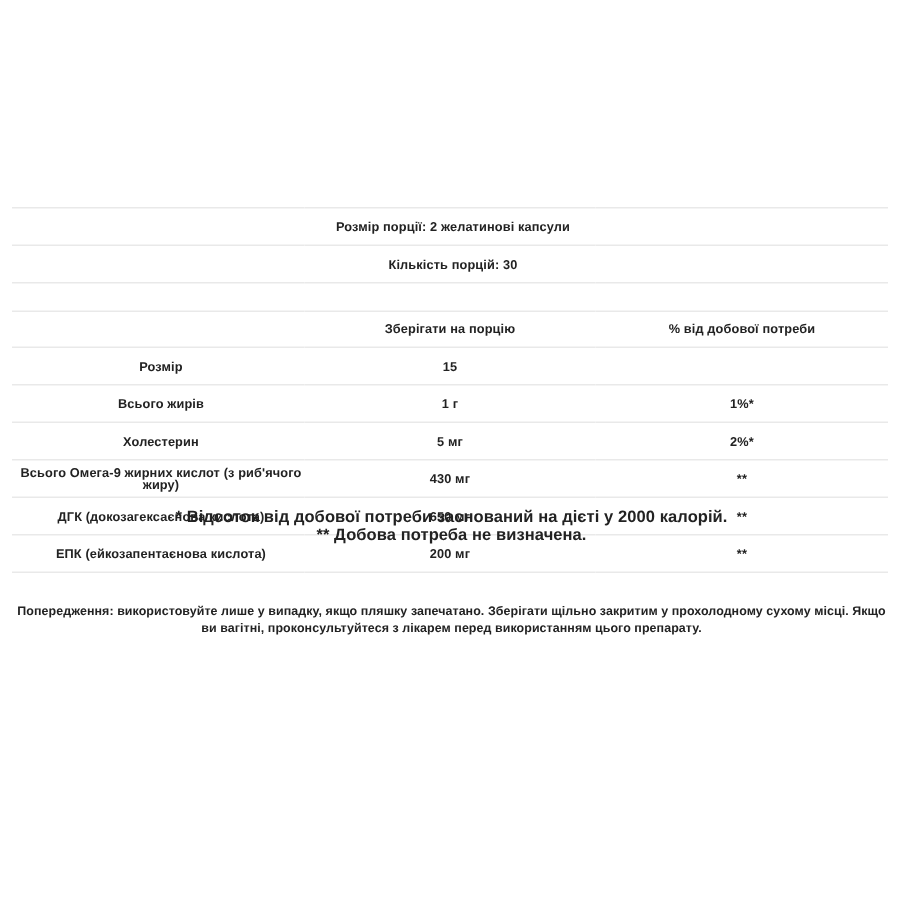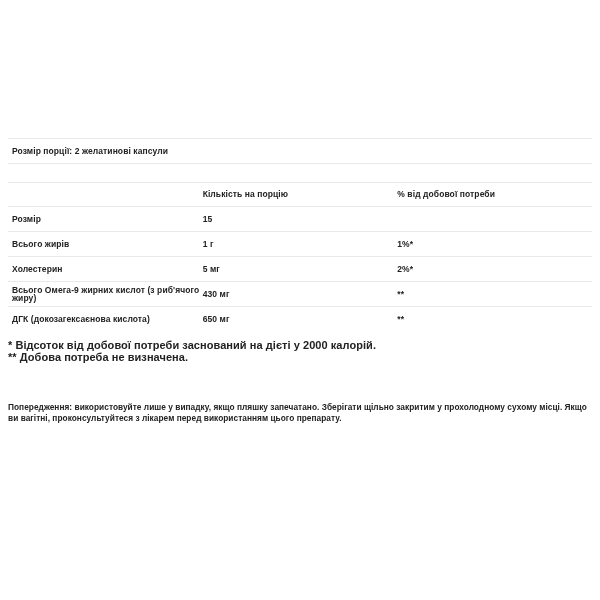--- a/index.html
+++ b/index.html
@@ -13,20 +13,21 @@
     overflow: hidden;
     font-family: "Liberation Sans", "DejaVu Sans", sans-serif;
     color: #222222;
     -webkit-font-smoothing: antialiased;
   }
   .page {
     position: relative;
     width: 600px;
     height: 480px;
     box-sizing: border-box;
+    text-align: center;
   }
   
   .facts {
     position: absolute;
     left: 8px;
     top: 138px;
     width: 584px;
     border-collapse: collapse;
     border-spacing: 0;
     table-layout: fixed;
@@ -80,28 +81,31 @@
 </head>
 <body>
 
 <div class="page">
 
   <table class="facts">
     <tbody>
       <tr>
         <td class="c-name" colspan="3">Розмір порції: 2 желатинові капсули</td>
       </tr>
+      <tr>
+        <td class="c-name" colspan="3">Кількість порцій: 30</td>
+      </tr>
       <tr class="spacer">
         <td class="c-name"></td>
         <td class="c-amount"></td>
         <td class="c-dv"></td>
       </tr>
       <tr class="head">
         <td class="c-name"></td>
-        <td class="c-amount">Кількість на порцію</td>
+        <td class="c-amount">Зберігати на порцію</td>
         <td class="c-dv">% від добової потреби</td>
       </tr>
 
       <tr>
         <td class="c-name">Розмір</td>
         <td class="c-amount">15</td>
         <td class="c-dv"></td>
       </tr>
       <tr>
         <td class="c-name">Всього жирів</td>
@@ -116,20 +120,25 @@
       <tr>
         <td class="c-name">Всього Омега-9 жирних кислот (з риб'ячого жиру)</td>
         <td class="c-amount">430 мг</td>
         <td class="c-dv">**</td>
       </tr>
       <tr>
         <td class="c-name">ДГК (докозагексаєнова кислота)</td>
         <td class="c-amount">650 мг</td>
         <td class="c-dv">**</td>
       </tr>
+      <tr class="last">
+        <td class="c-name">ЕПК (ейкозапентаєнова кислота)</td>
+        <td class="c-amount">200 мг</td>
+        <td class="c-dv">**</td>
+      </tr>
     </tbody>
   </table>
 
   <div class="notes">
     <div class="note-line">* Відсоток від добової потреби заснований на дієті у 2000 калорій.</div>
     <div class="note-line">** Добова потреба не визначена.</div>
     <div class="gap-14"></div>
     <div class="gap-12"></div>
     <div class="gap-12"></div>
     <div class="para">Попередження: використовуйте лише у випадку, якщо пляшку запечатано. Зберігати щільно закритим у прохолодному сухому місці. Якщо ви вагітні, проконсультуйтеся з лікарем перед використанням цього препарату.</div>

